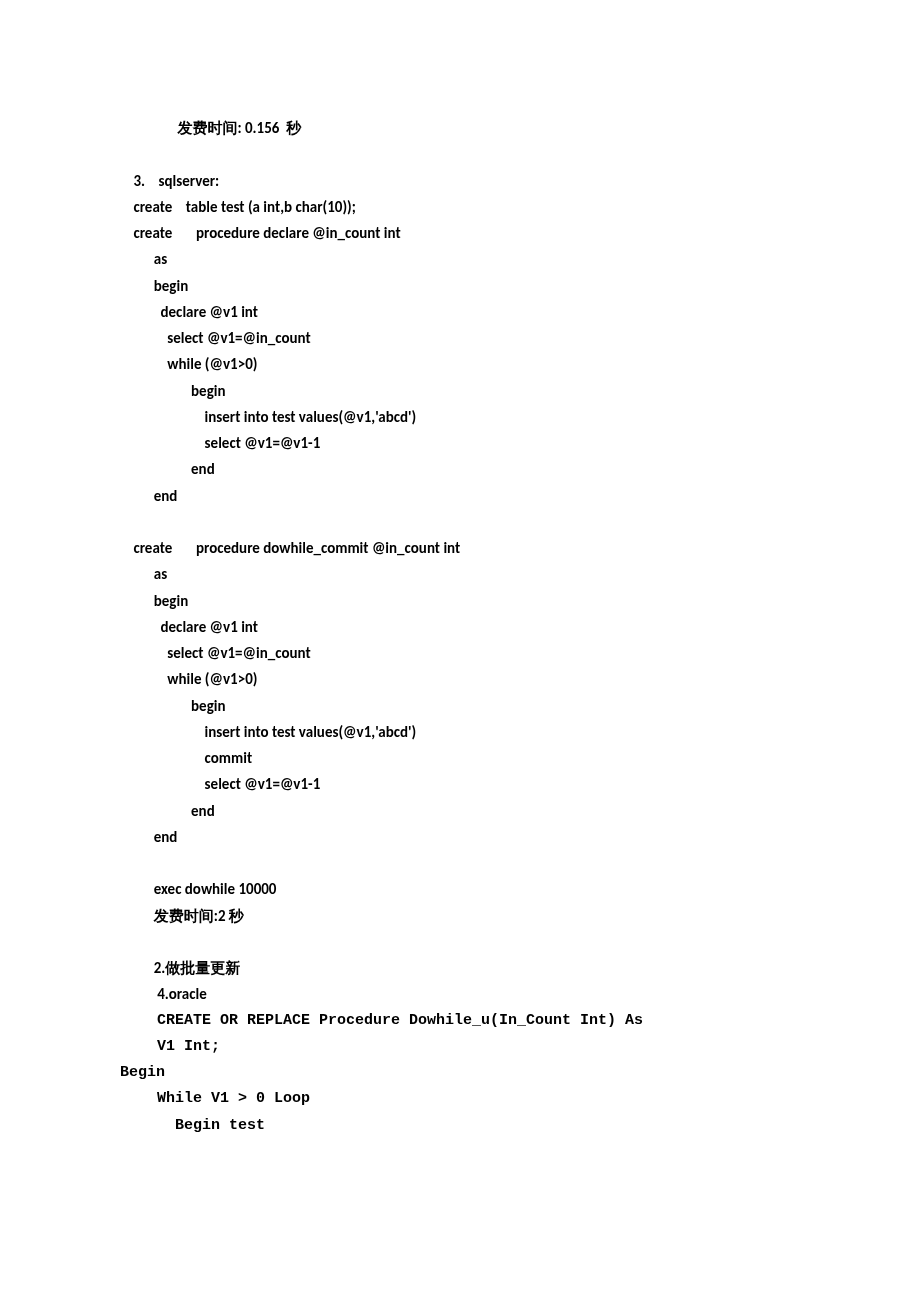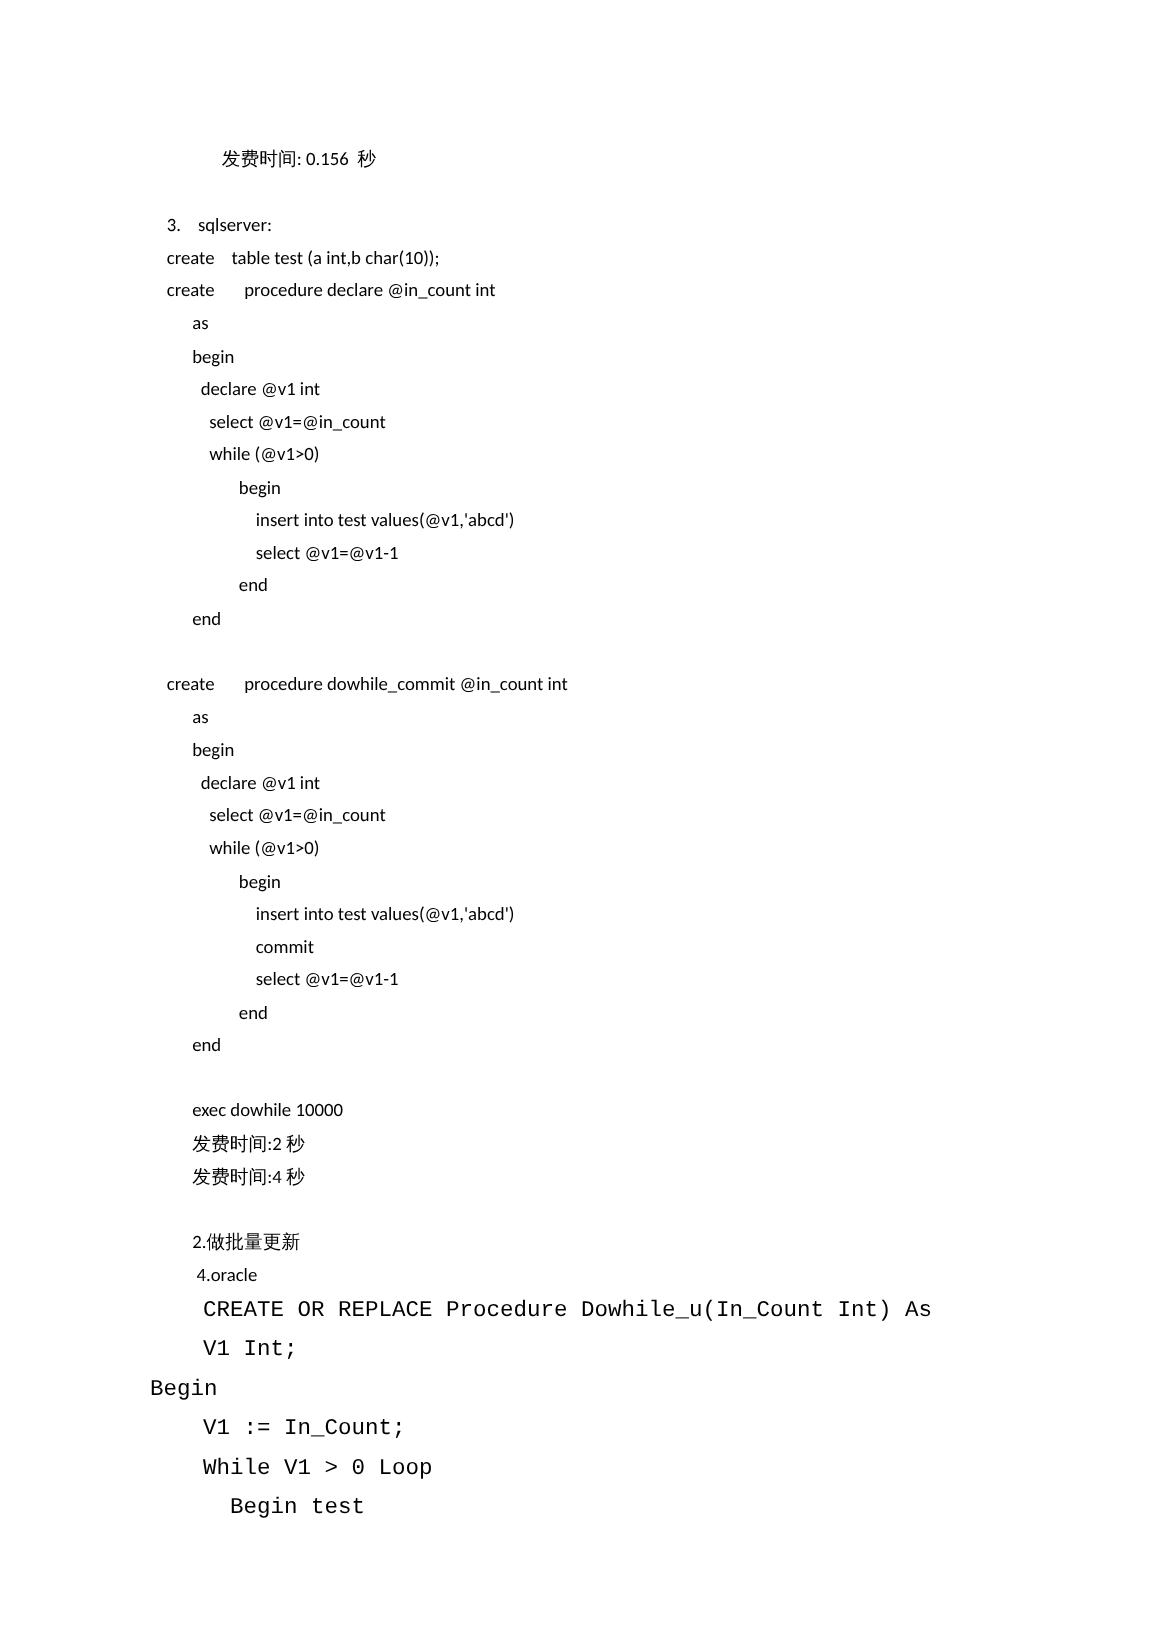--- a/index.html
+++ b/index.html
@@ -15,24 +15,25 @@
       font-size: 15px;
       line-height: 1.75;
       color: #000000;
       padding: 115px 0 0 0;
     }
     .content {
       padding-left: 130px;
     }
     .line {
       white-space: pre;
+      font-weight: bold;
     }
     .mono {
       font-family: "Courier New", monospace;
-      font-size: 18px;
+      font-size: 15px;
     }
     .nohang { padding-left: 0; margin-left: -10px; }
   </style>
 </head>
 <body>
 
 <div class="content">
 <div class="line ">              发费时间: 0.156  秒</div>
     <div class="line "> </div>
     <div class="line "> 3.    sqlserver:</div>
@@ -57,23 +58,21 @@
     <div class="line ">           while (@v1&gt;0)</div>
     <div class="line ">                  begin</div>
     <div class="line ">                      insert into test values(@v1,'abcd')</div>
     <div class="line ">                      commit</div>
     <div class="line ">                      select @v1=@v1-1</div>
     <div class="line ">                  end</div>
     <div class="line ">       end</div>
     <div class="line "> </div>
     <div class="line ">       exec dowhile 10000</div>
     <div class="line ">       发费时间:2 秒</div>
-    <div class="line ">       发费时间:4 秒</div>
     <div class="line "> </div>
     <div class="line ">       2.做批量更新</div>
     <div class="line ">        4.oracle</div>
     <div class="line mono">   CREATE OR REPLACE Procedure Dowhile_u(In_Count Int) As</div>
     <div class="line mono">   V1 Int;</div>
     <div class="line mono nohang">Begin</div>
-    <div class="line mono">   V1 := In_Count;</div>
     <div class="line mono">   While V1 &gt; 0 Loop</div>
     <div class="line mono">     Begin test</div>
   </div>
 
 </body></html>

